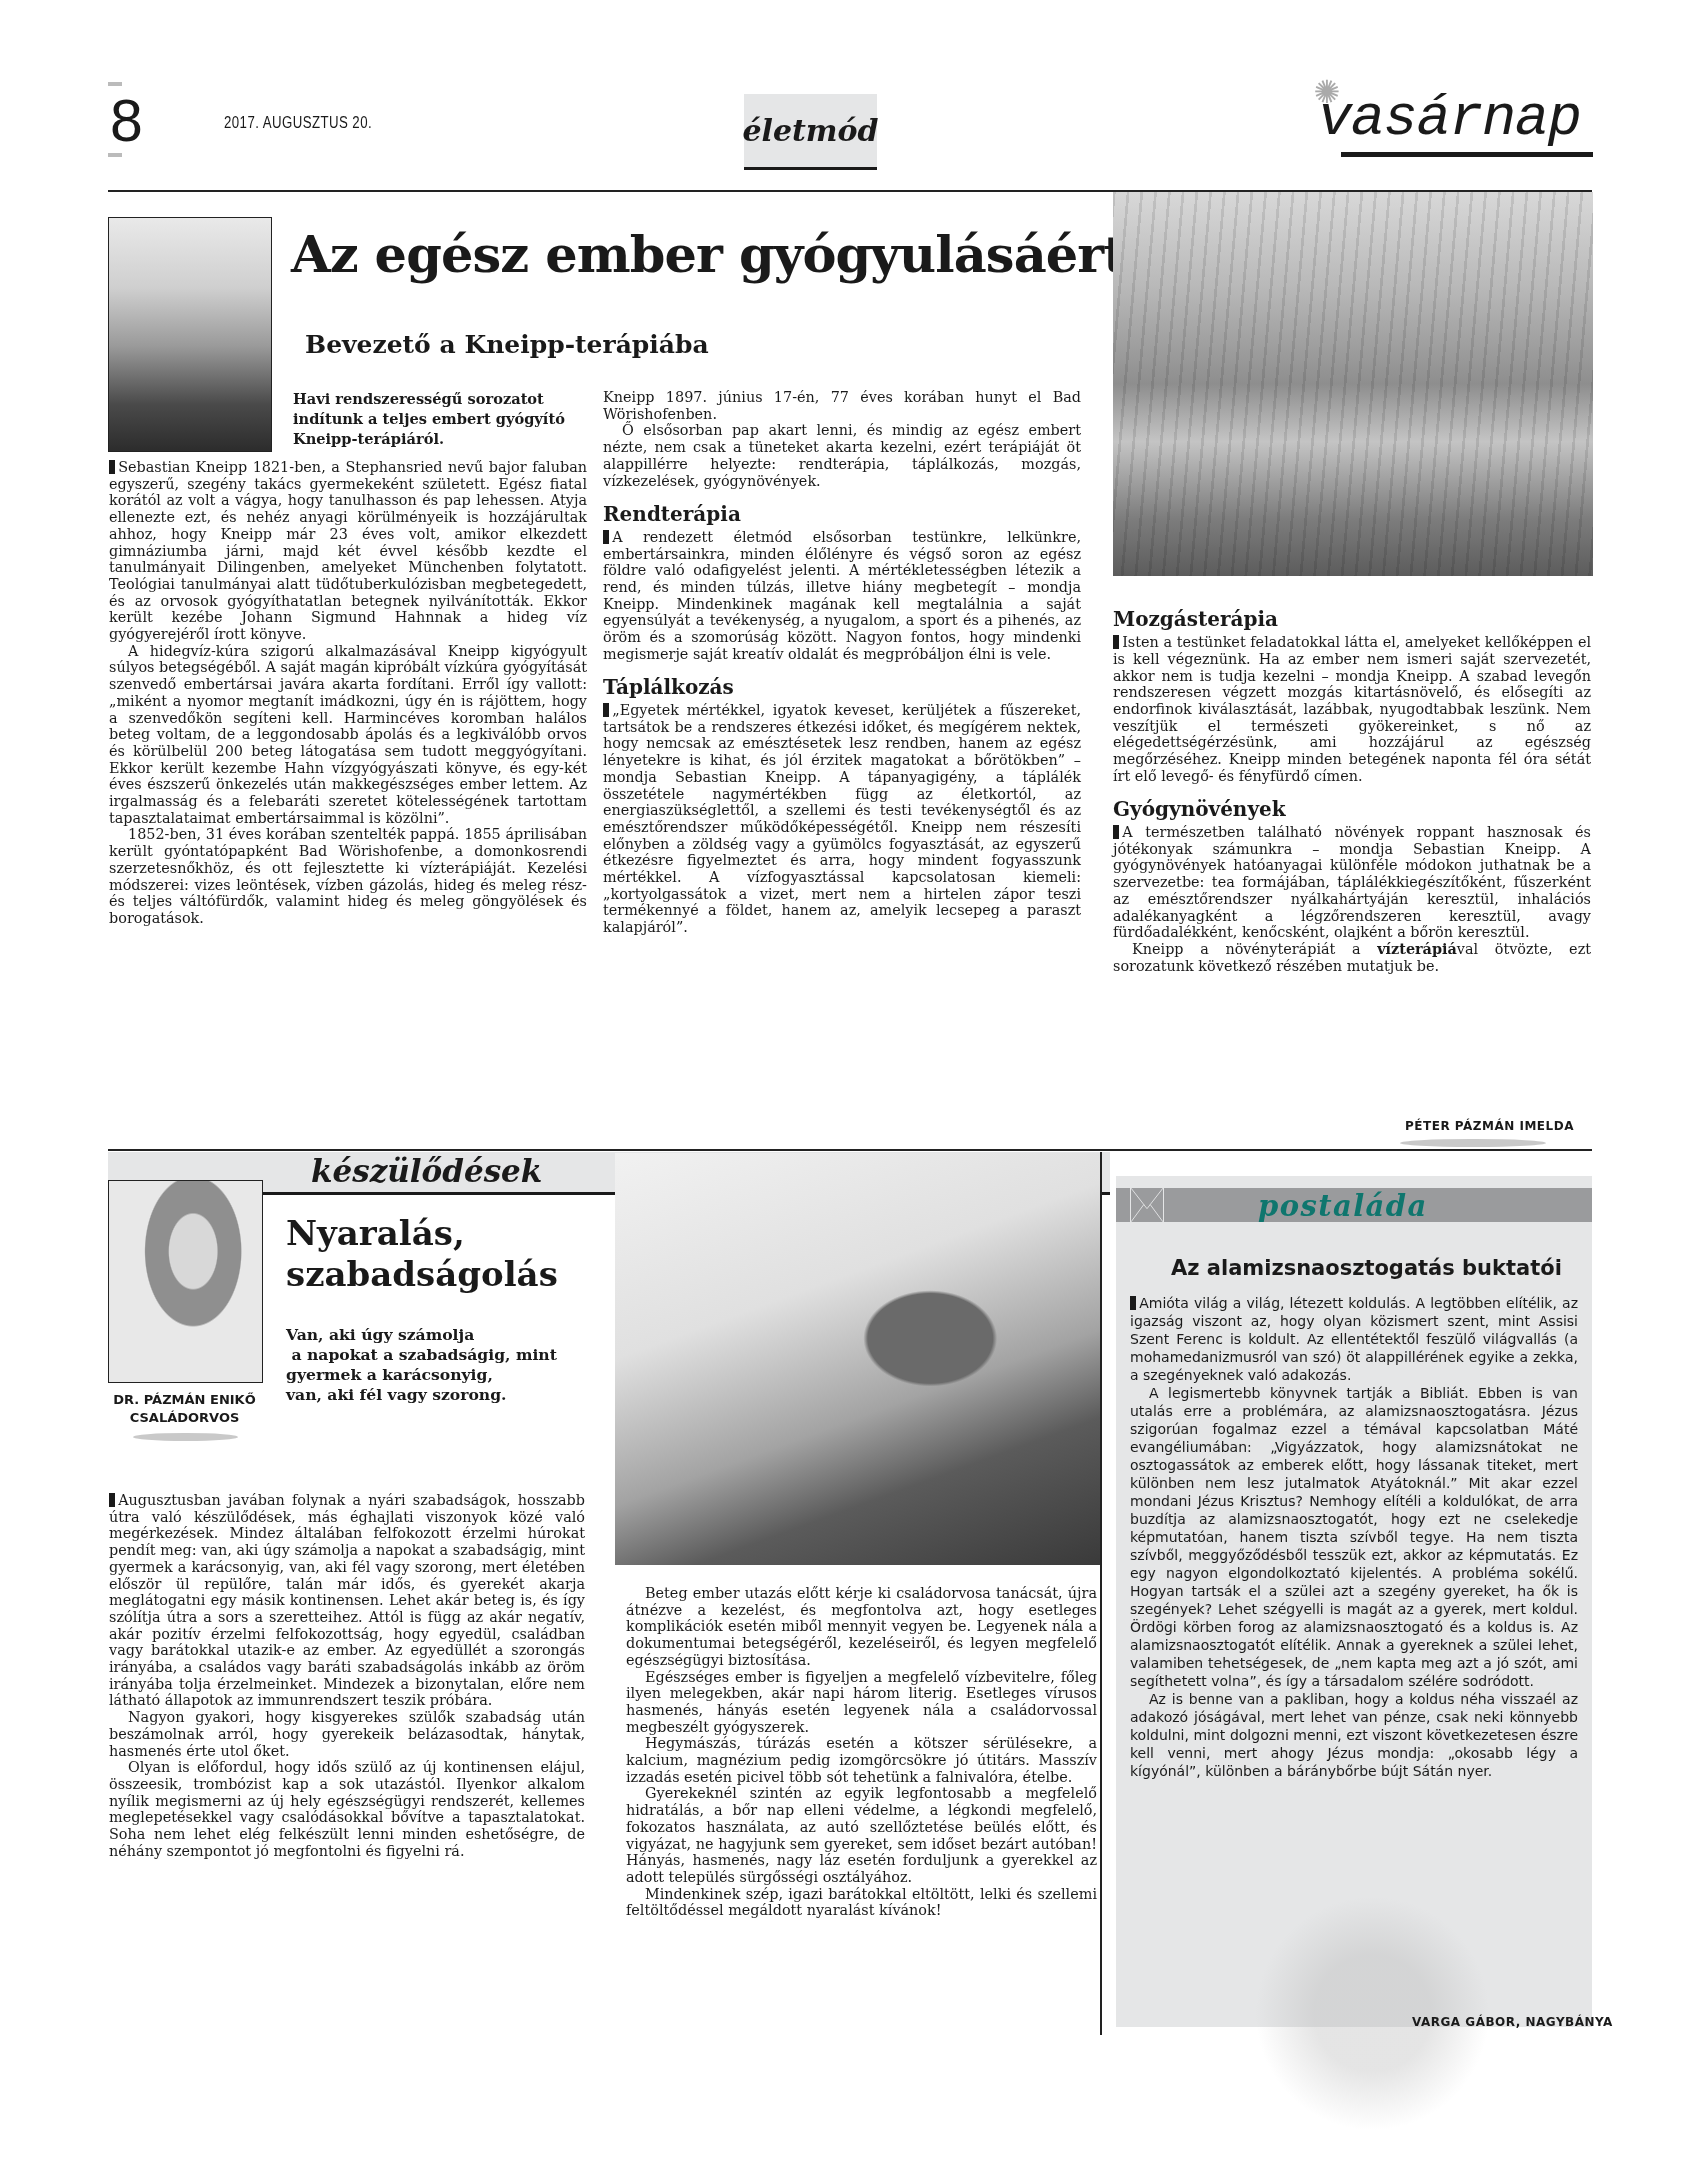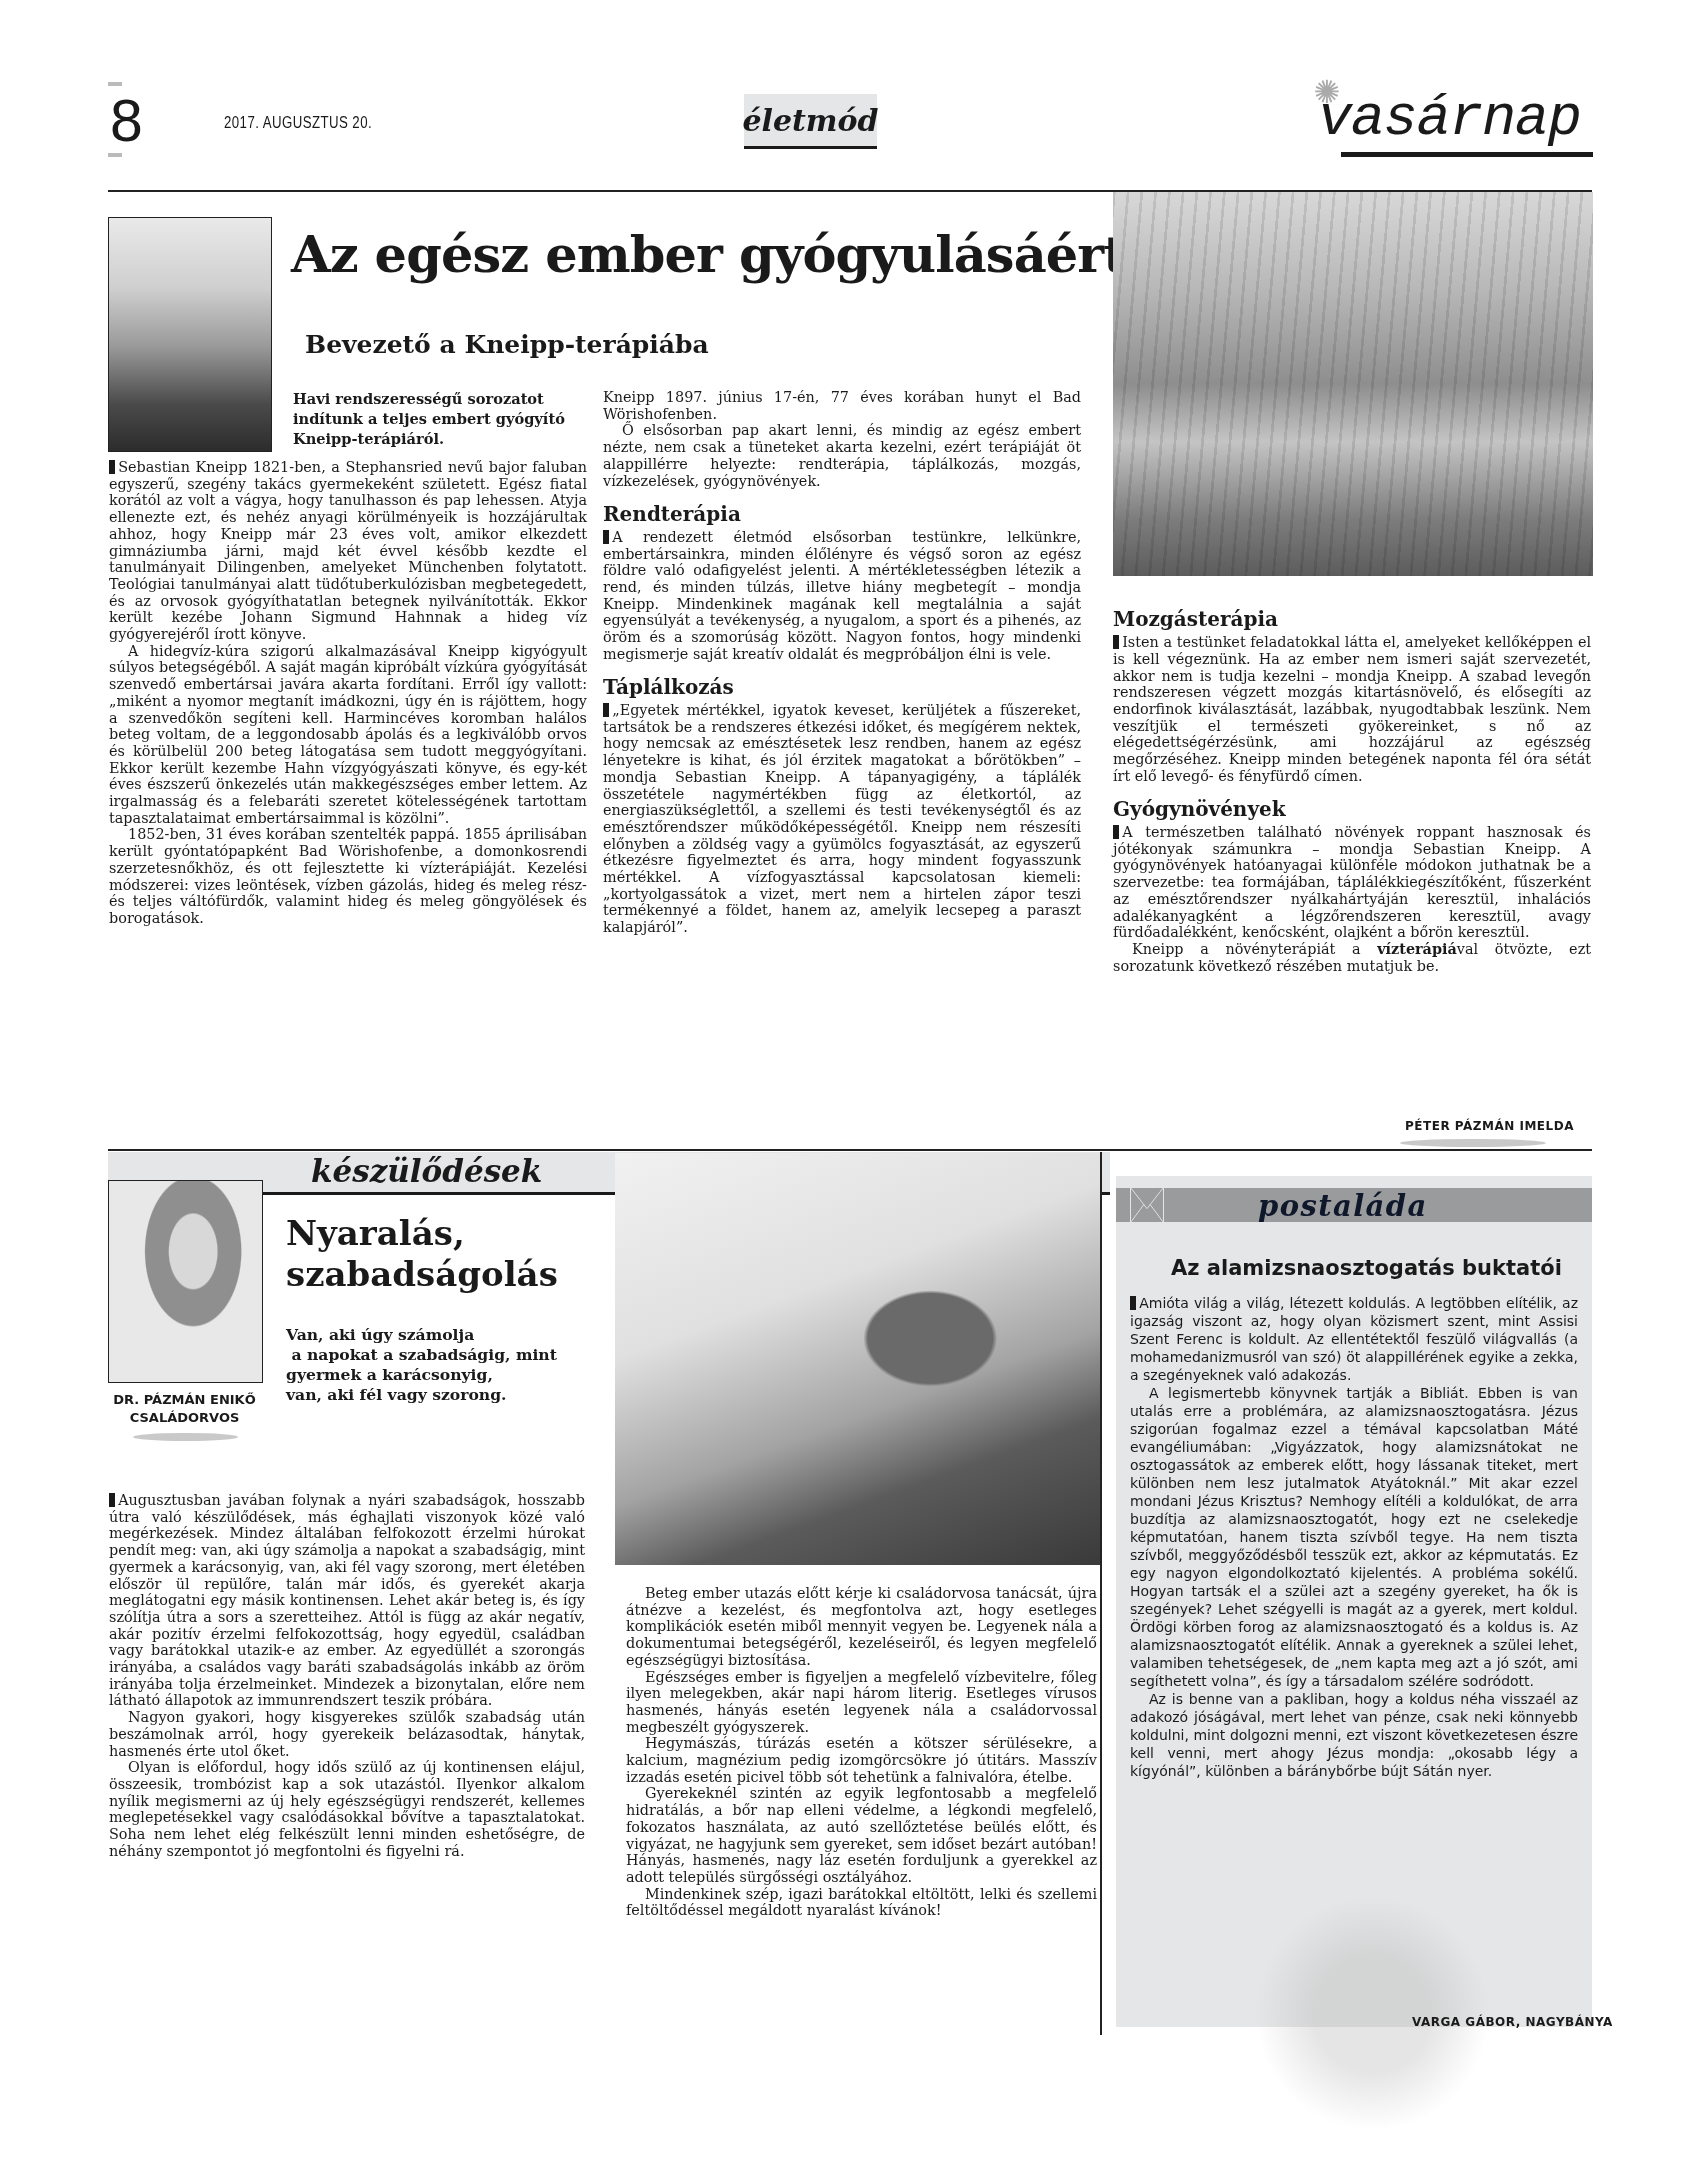--- a/index.html
+++ b/index.html
@@ -3,21 +3,21 @@
 <meta charset="utf-8">
 <style>
   html, body { margin: 0; padding: 0; background: #ffffff; }
   body { width: 1702px; height: 2161px; position: relative; overflow: hidden; color: #1a1a1a; font-family: "DejaVu Serif", serif; }
   .abs { position: absolute; }
 
   
   .page-num { left: 110px; top: 92px; font-family: "Liberation Sans", sans-serif; font-size: 59px; font-weight: 300; line-height: 1; }
   .page-num-bar { left: 108px; width: 13.7px; height: 3.7px; background: #bbb; }
   .date { left: 224px; top: 114px; font-family: "Liberation Sans", sans-serif; font-size: 15.6px; letter-spacing: 0.5px; transform: scaleX(0.85); transform-origin: left; }
-  .section-tab { left: 744px; top: 94px; width: 133px; height: 55px; background: #e5e6e7; border-bottom: 3.7px solid #1a1a1a; box-sizing: border-box; display: flex; align-items: center; justify-content: center; font-family: "DejaVu Serif", serif; font-style: italic; font-weight: bold; font-size: 30px; }
+  .section-tab { left: 744px; top: 94px; width: 133px; height: 76px; background: #e5e6e7; border-bottom: 3.7px solid #1a1a1a; box-sizing: border-box; display: flex; align-items: center; justify-content: center; font-family: "DejaVu Serif", serif; font-style: italic; font-weight: bold; font-size: 30px; }
   .logo { left: 1318px; top: 82px; width: 275px; height: 69px; }
   .logo-text { position: absolute; left: 0; top: 4.6px; font-family: Liberation Mono, monospace; font-style: italic; font-size: 57px; letter-spacing: -1.4px; }
   .logo-rule { position: absolute; left: 23px; bottom: -5.5px; width: 252px; height: 4.6px; background: #1a1a1a; }
   .logo-sun { position: absolute; left: -4.6px; top: -9.2px; color: #aaa; font-size: 32px; }
   .top-rule { left: 108px; top: 190px; width: 1484px; height: 2.3px; background: #222; }
 
   
   .portrait1 { left: 108px; top: 217px; width: 162px; height: 233px; background: linear-gradient(180deg, #e9e9e9 0%, #cfcfcf 30%, #9a9a9a 55%, #4a4a4a 80%, #2c2c2c 100%); border: 0.9px solid #222; }
   .h1 { left: 291px; top: 224px; font-family: "DejaVu Serif", serif; font-weight: bold; font-size: 51px; letter-spacing: -0.9px; white-space: nowrap; }
   .h1-sub { left: 291px; top: 316px; font-family: "DejaVu Serif", serif; font-weight: bold; font-size: 25px; white-space: nowrap; }
@@ -50,21 +50,21 @@
       radial-gradient(ellipse at 65% 45%, #6a6a6a 0 14%, transparent 15%),
       linear-gradient(160deg, #f1f1f1 0%, #e0e0e0 35%, #a3a3a3 60%, #5b5b5b 75%, #3a3a3a 100%); }
   .col4 { left: 109px; top: 1492px; width: 476px; }
   .col5 { left: 626px; top: 1585px; width: 471px; }
   .vrule { left: 1100px; top: 1152px; width: 1.8px; height: 883px; background: #222; }
 
   
   .mail-box { left: 1116px; top: 1176px; width: 476px; height: 851px; background: #e5e6e7; }
   .mail-header { left: 1116px; top: 1188px; width: 476px; height: 34px; background: #9a9b9d; }
   .mail-icon { left: 1130px; top: 1188px; width: 32px; height: 34px; border-left: 0.9px solid #e5e6e7; border-right: 0.9px solid #e5e6e7; }
-  .mail-label { left: 1258px; top: 1189px; font-family: "DejaVu Serif", serif; font-style: italic; font-weight: bold; font-size: 29px; color: #0f172a; letter-spacing: 1.4px; }
+  .mail-label { left: 1258px; top: 1189px; font-family: "DejaVu Serif", serif; font-style: italic; font-weight: bold; font-size: 29px; color: #0f766e; letter-spacing: 1.4px; }
   .mail-title { left: 1130px; top: 1256px; font-family: "DejaVu Sans", sans-serif; font-weight: bold; font-size: 21px; margin-left: 41px; }
   .col6 { left: 1130px; top: 1294px; width: 448px; font-family: "DejaVu Sans", sans-serif; font-size: 14px; line-height: 18px; }
   .byline2 { left: 1412px; top: 2015px; }
   .sun-watermark { left: 1235px; top: 1876px; width: 275px; height: 275px; border-radius: 50%; background: radial-gradient(circle, rgba(180,180,180,0.35) 0 30%, transparent 60%); }
 </style>
 </head>
 <body>
 
 <div class="abs page-num-bar" style="top:82px"></div>
 <div class="abs page-num">8</div>

